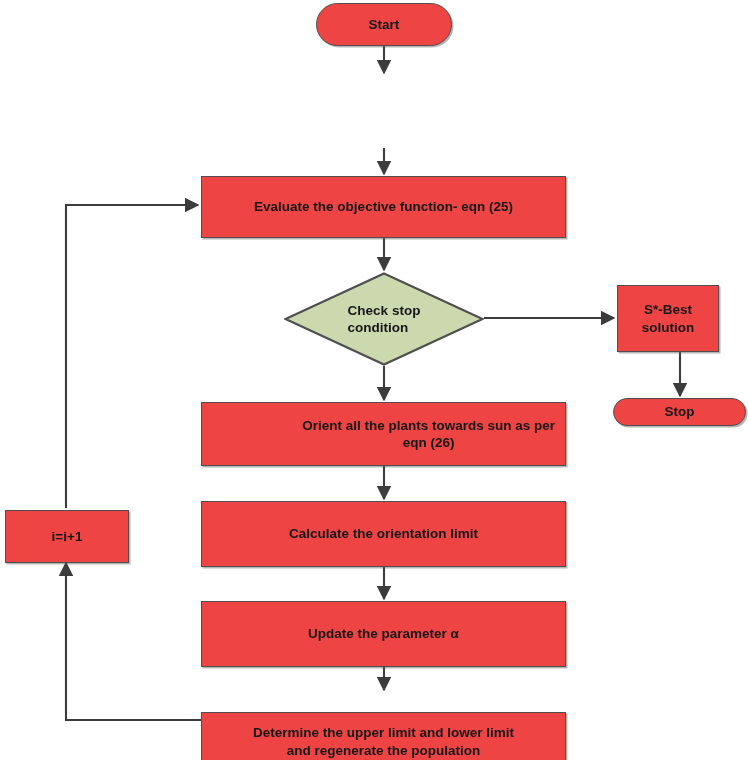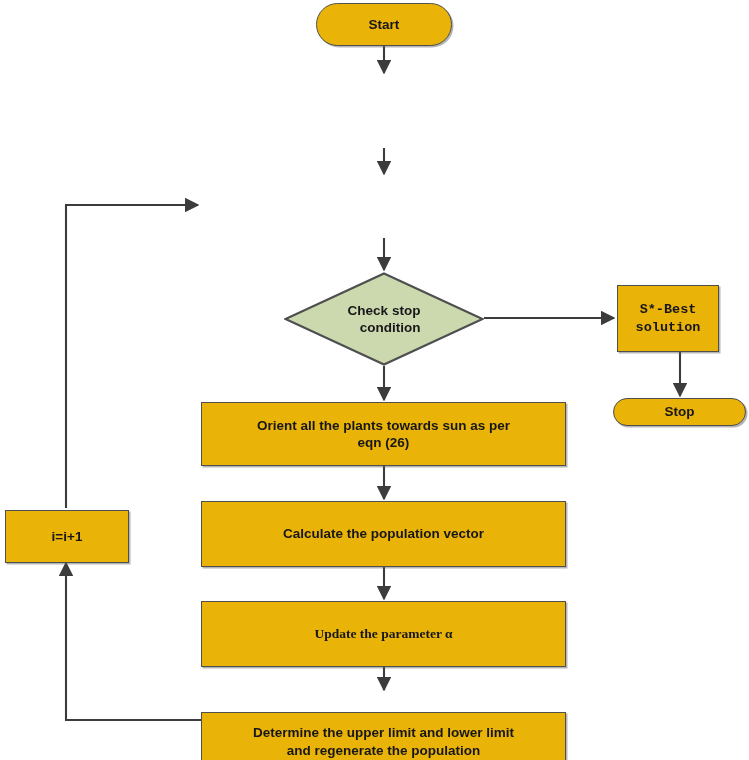--- a/index.html
+++ b/index.html
@@ -21,21 +21,21 @@
     position: absolute;
     left: 0;
     top: 0;
     width: 749px;
     height: 760px;
     pointer-events: none;
   }
   .node {
     position: absolute;
     box-sizing: border-box;
-    background: #eab308;
+    background: #ef4444;
     border: 1.6px solid #4f4f4f;
     color: #17171a;
     font-weight: bold;
     font-size: 13.5px;
     line-height: 1.28;
     display: flex;
     align-items: center;
     justify-content: center;
     text-align: center;
     z-index: 2;
@@ -63,21 +63,21 @@
   }
   .diamond .label {
     position: absolute;
     left: 0;
     top: 0;
     width: 100%;
     height: 100%;
     display: flex;
     align-items: center;
     justify-content: center;
-    text-align: right;
+    text-align: left;
     font-weight: bold;
     font-size: 13.5px;
     line-height: 1.28;
     color: #17171a;
     white-space: pre-line;
   }
 </style>
 </head>
 <body>
 
@@ -102,48 +102,51 @@
       <path d="M 201 720 L 66 720 L 66 563"></path>
       <path d="M 66 508 L 66 205 L 198 205"></path>
     </g>
   </svg>
 
   <div class="node terminator" style="left:316px; top:3px; width:136px; height:43px;">
     <span class="label">Start</span>
   </div>
 
 
+  <div class="node" style="left:201px; top:176px; width:365px; height:62px;">
+    <span class="label">Evaluate the objective function- eqn (25)</span>
+  </div>
 
   <div class="diamond" style="left:284px; top:272px; width:200px; height:94px;">
     <svg class="dshape" viewBox="0 0 200 94" preserveAspectRatio="none">
       <polygon points="100,1.5 198.5,47 100,92.5 1.5,47" fill="#ccd9ae" stroke="#4f4f4f" stroke-width="2.2"></polygon>
     </svg>
     <span class="label">Check stop
 condition</span>
   </div>
 
-  <div class="node" style="left:617px; top:285px; width:102px; height:67px;font-family:Liberation Mono, monospace;">
+  <div class="node" style="left:617px; top:285px; width:102px; height:67px;">
     <span class="label">S*-Best
 solution</span>
   </div>
 
   <div class="node terminator" style="left:613px; top:398px; width:133px; height:28px;">
     <span class="label">Stop</span>
   </div>
 
-  <div class="node" style="left:201px; top:402px; width:365px; height:64px;">
+  <div class="node" style="left:201px; top:402px; width:365px; height:64px;justify-content:flex-end;">
     <span class="label">Orient all the plants towards sun as per
 eqn (26)</span>
   </div>
 
   <div class="node" style="left:201px; top:501px; width:365px; height:66px;">
-    <span class="label">Calculate the population vector</span>
+    <span class="label">Calculate the orientation limit</span>
   </div>
 
-  <div class="node" style="left:201px; top:601px; width:365px; height:66px;font-family:Liberation Serif, serif;">
+  <div class="node" style="left:201px; top:601px; width:365px; height:66px;">
     <span class="label">Update the parameter α</span>
   </div>
 
   <div class="node" style="left:201px; top:692px; width:365px; height:59px;margin-top:20px;">
     <span class="label">Determine the upper limit and lower limit
 and regenerate the population</span>
   </div>
 
   <div class="node" style="left:5px; top:510px; width:124px; height:53px;">
     <span class="label">i=i+1</span>

